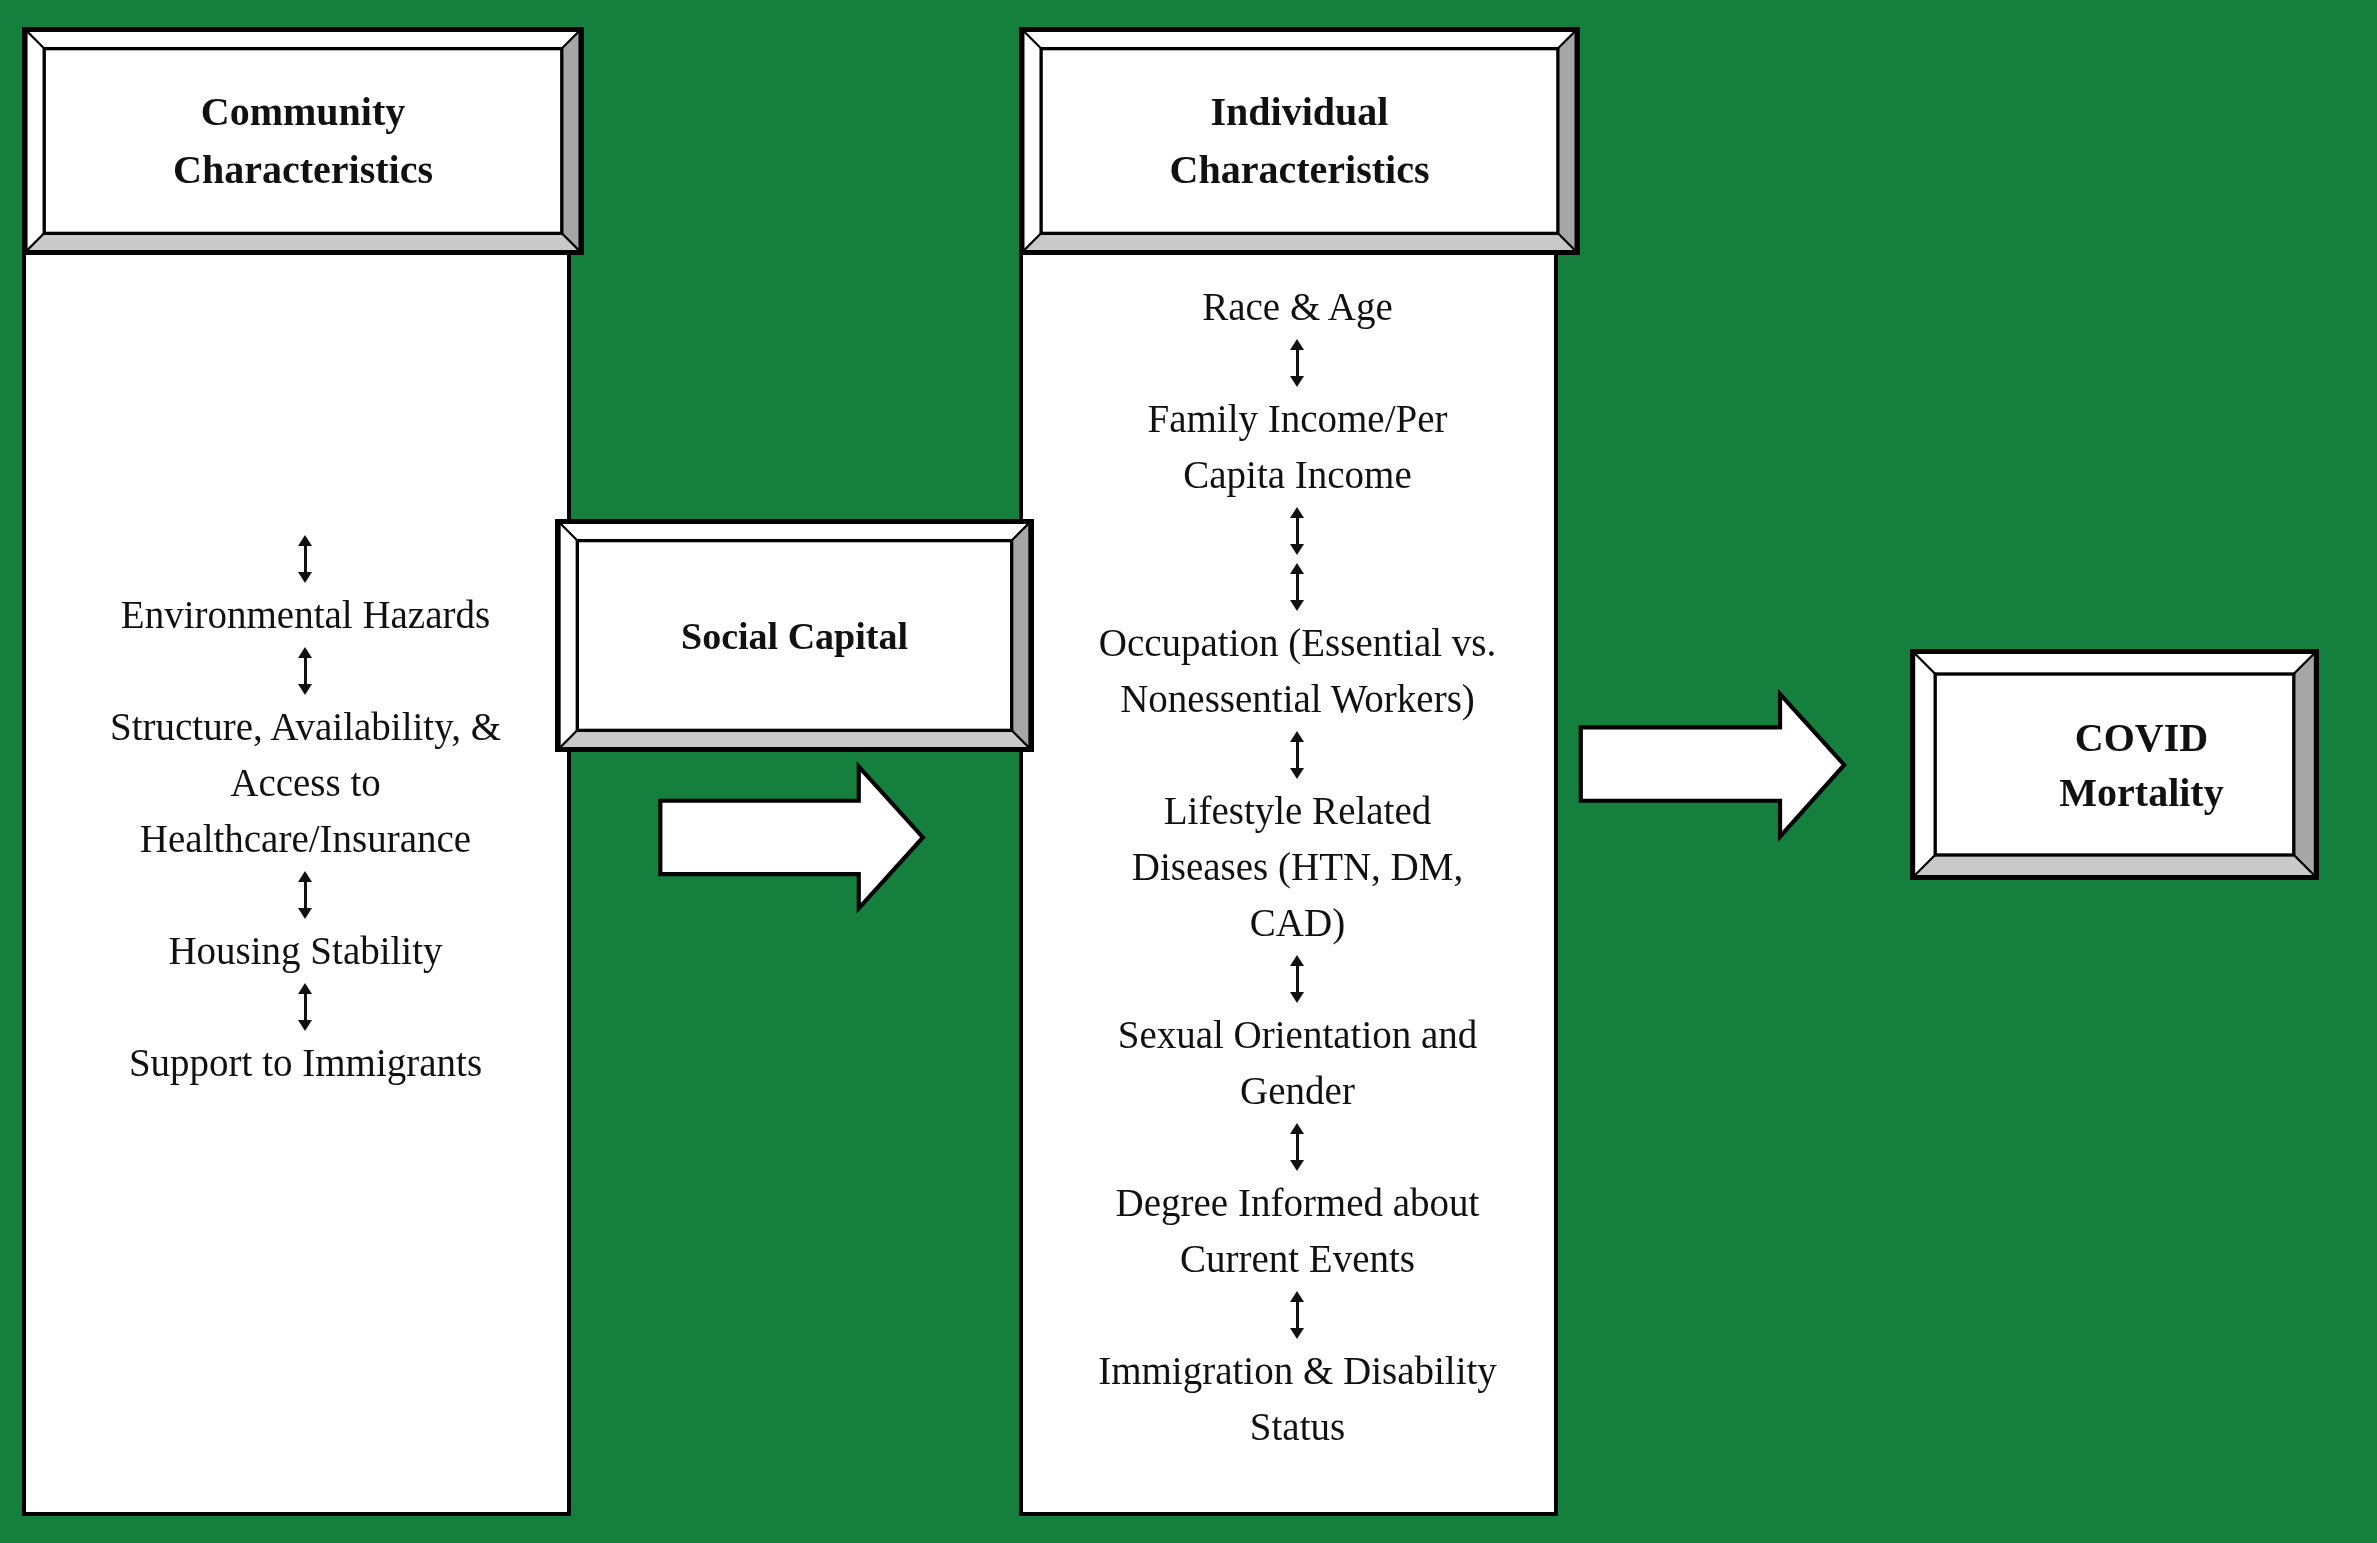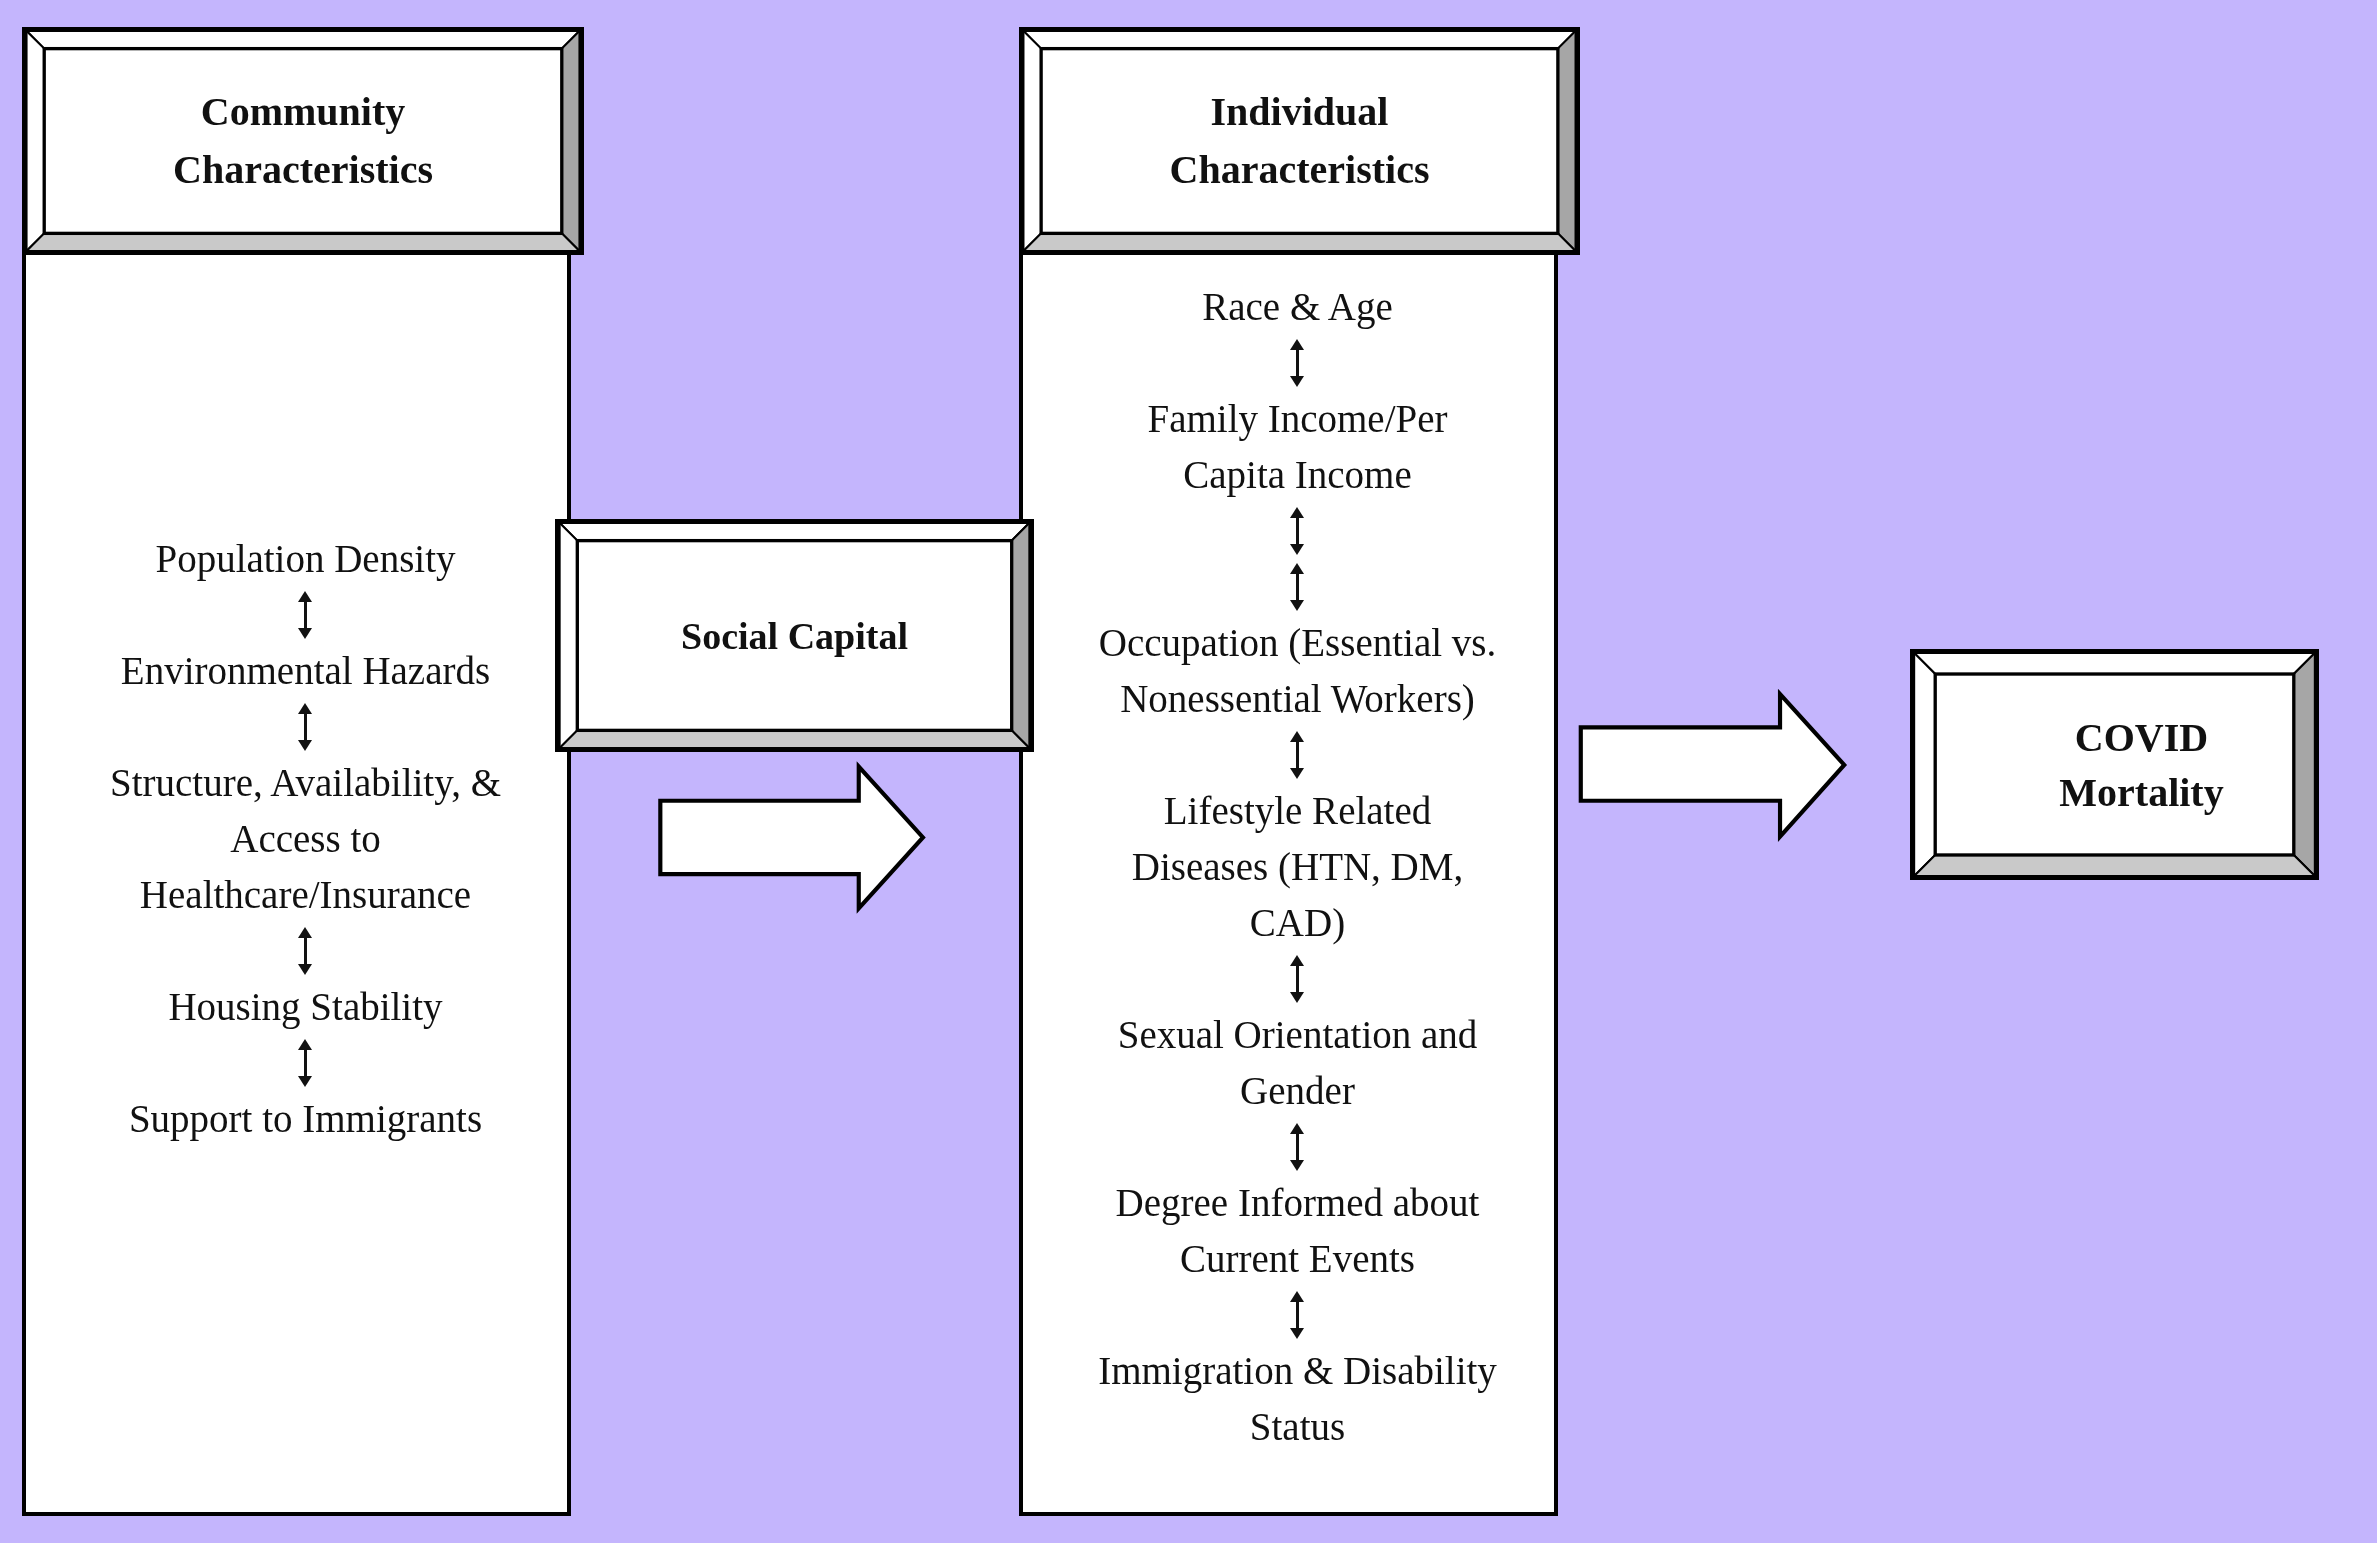--- a/index.html
+++ b/index.html
@@ -1,19 +1,19 @@
 <!DOCTYPE html>
 <html style="font-size:13.3px"><head>
 <meta charset="utf-8">
 <style>
   html,body { margin:0; padding:0; background:#ffffff; }
   #stage {
     position:relative;
     width:2377px; height:1544px;
-    background:#c4b5fd;
+    background:#15803d;
     font-family:"Liberation Serif", serif;
     color:#111111;
     overflow:hidden;
   }
   
   .column {
     position:absolute;
     background:#ffffff;
     border:4.2px solid #000000;
     box-sizing:border-box;
@@ -134,21 +134,20 @@
       <span>Mortality</span>
     </div>
   </div>
 
   <svg id="flow-arrows" width="2377" height="1544" viewBox="0 0 2851 1851">
     <polygon points="792,960 1030,960 1030,919 1107,1004 1030,1089 1030,1048 792,1048"></polygon>
     <polygon points="1896,872 2135,872 2135,832 2212,917 2135,1003 2135,960 1896,960"></polygon>
   </svg>
 
   <div class="col-content" id="content-community">
-    <div class="row">Population Density</div>
     <div class="row">
         <span class="ud"></span>
       </div>
     <div class="row">Environmental Hazards</div>
     <div class="row">
         <span class="ud"></span>
       </div>
     <div class="row">Structure, Availability, &amp;</div>
     <div class="row">Access to</div>
     <div class="row">Healthcare/Insurance</div>

